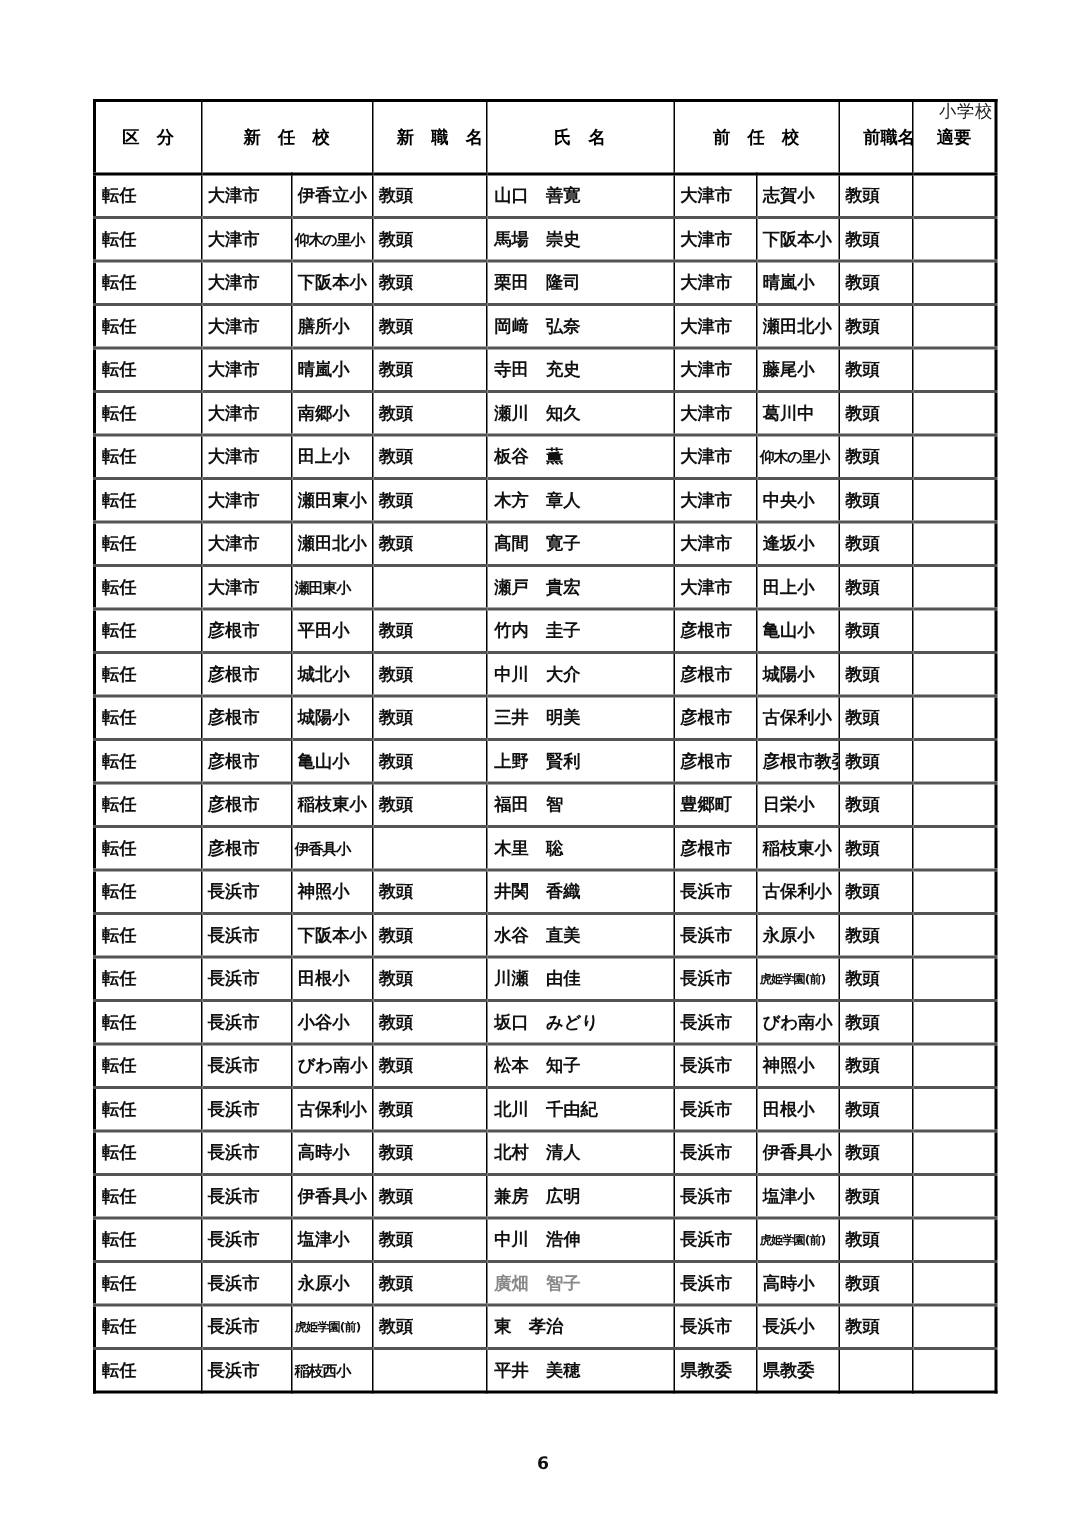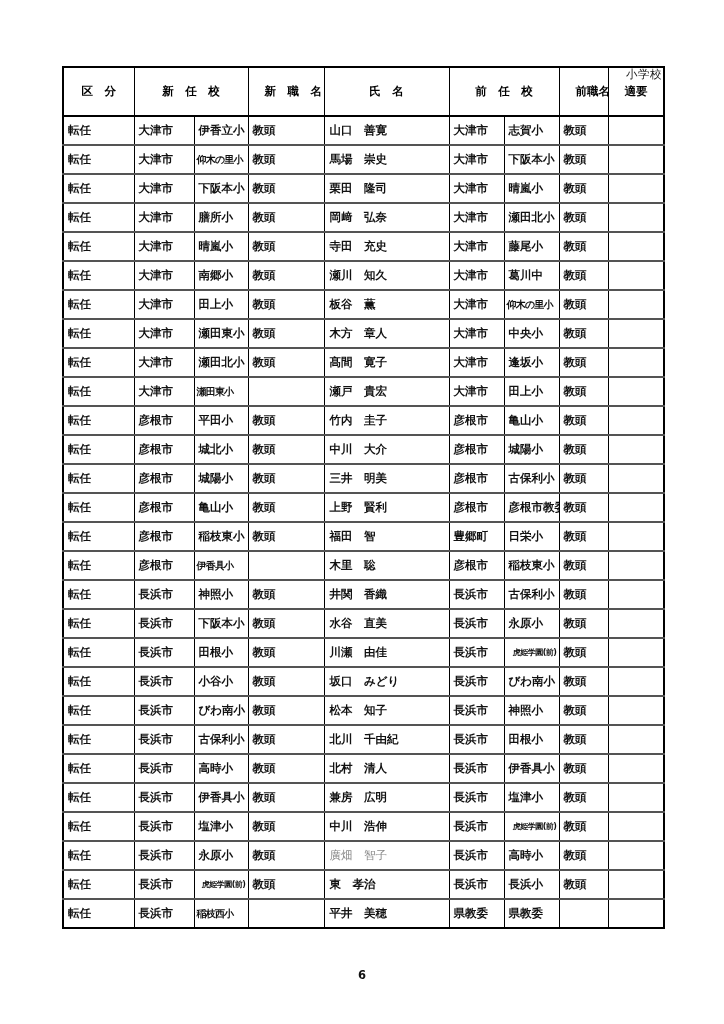--- a/index.html
+++ b/index.html
@@ -50,22 +50,22 @@
   td {
     border-top: 2px solid #545454;
     font-size: 11.5px;
     font-weight: bold;
     color: #111;
     text-align: left;
     padding: 0 2px 0 4px;
   }
   td.cell-name { padding-left: 5px; }
   td.fit { font-size: 10px; letter-spacing: -0.8px; padding-left: 2px; font-family: Liberation Serif, serif; }
-  td.xs  { font-size: 8px;  letter-spacing: -0.5px; padding-left: 2px; text-align: right; }
-  td.light { font-weight: normal; color: #888; }
+  td.xs  { font-size: 8px;  letter-spacing: -0.5px; padding-left: 2px; }
+  td.light { font-weight: bold; color: #888; }
   .page-number {
     position: absolute;
     top: 968px; left: 0;
     width: 724px;
     text-align: center;
     font-size: 11.5px;
     font-weight: bold;
     color: #111;
   }
 </style>

